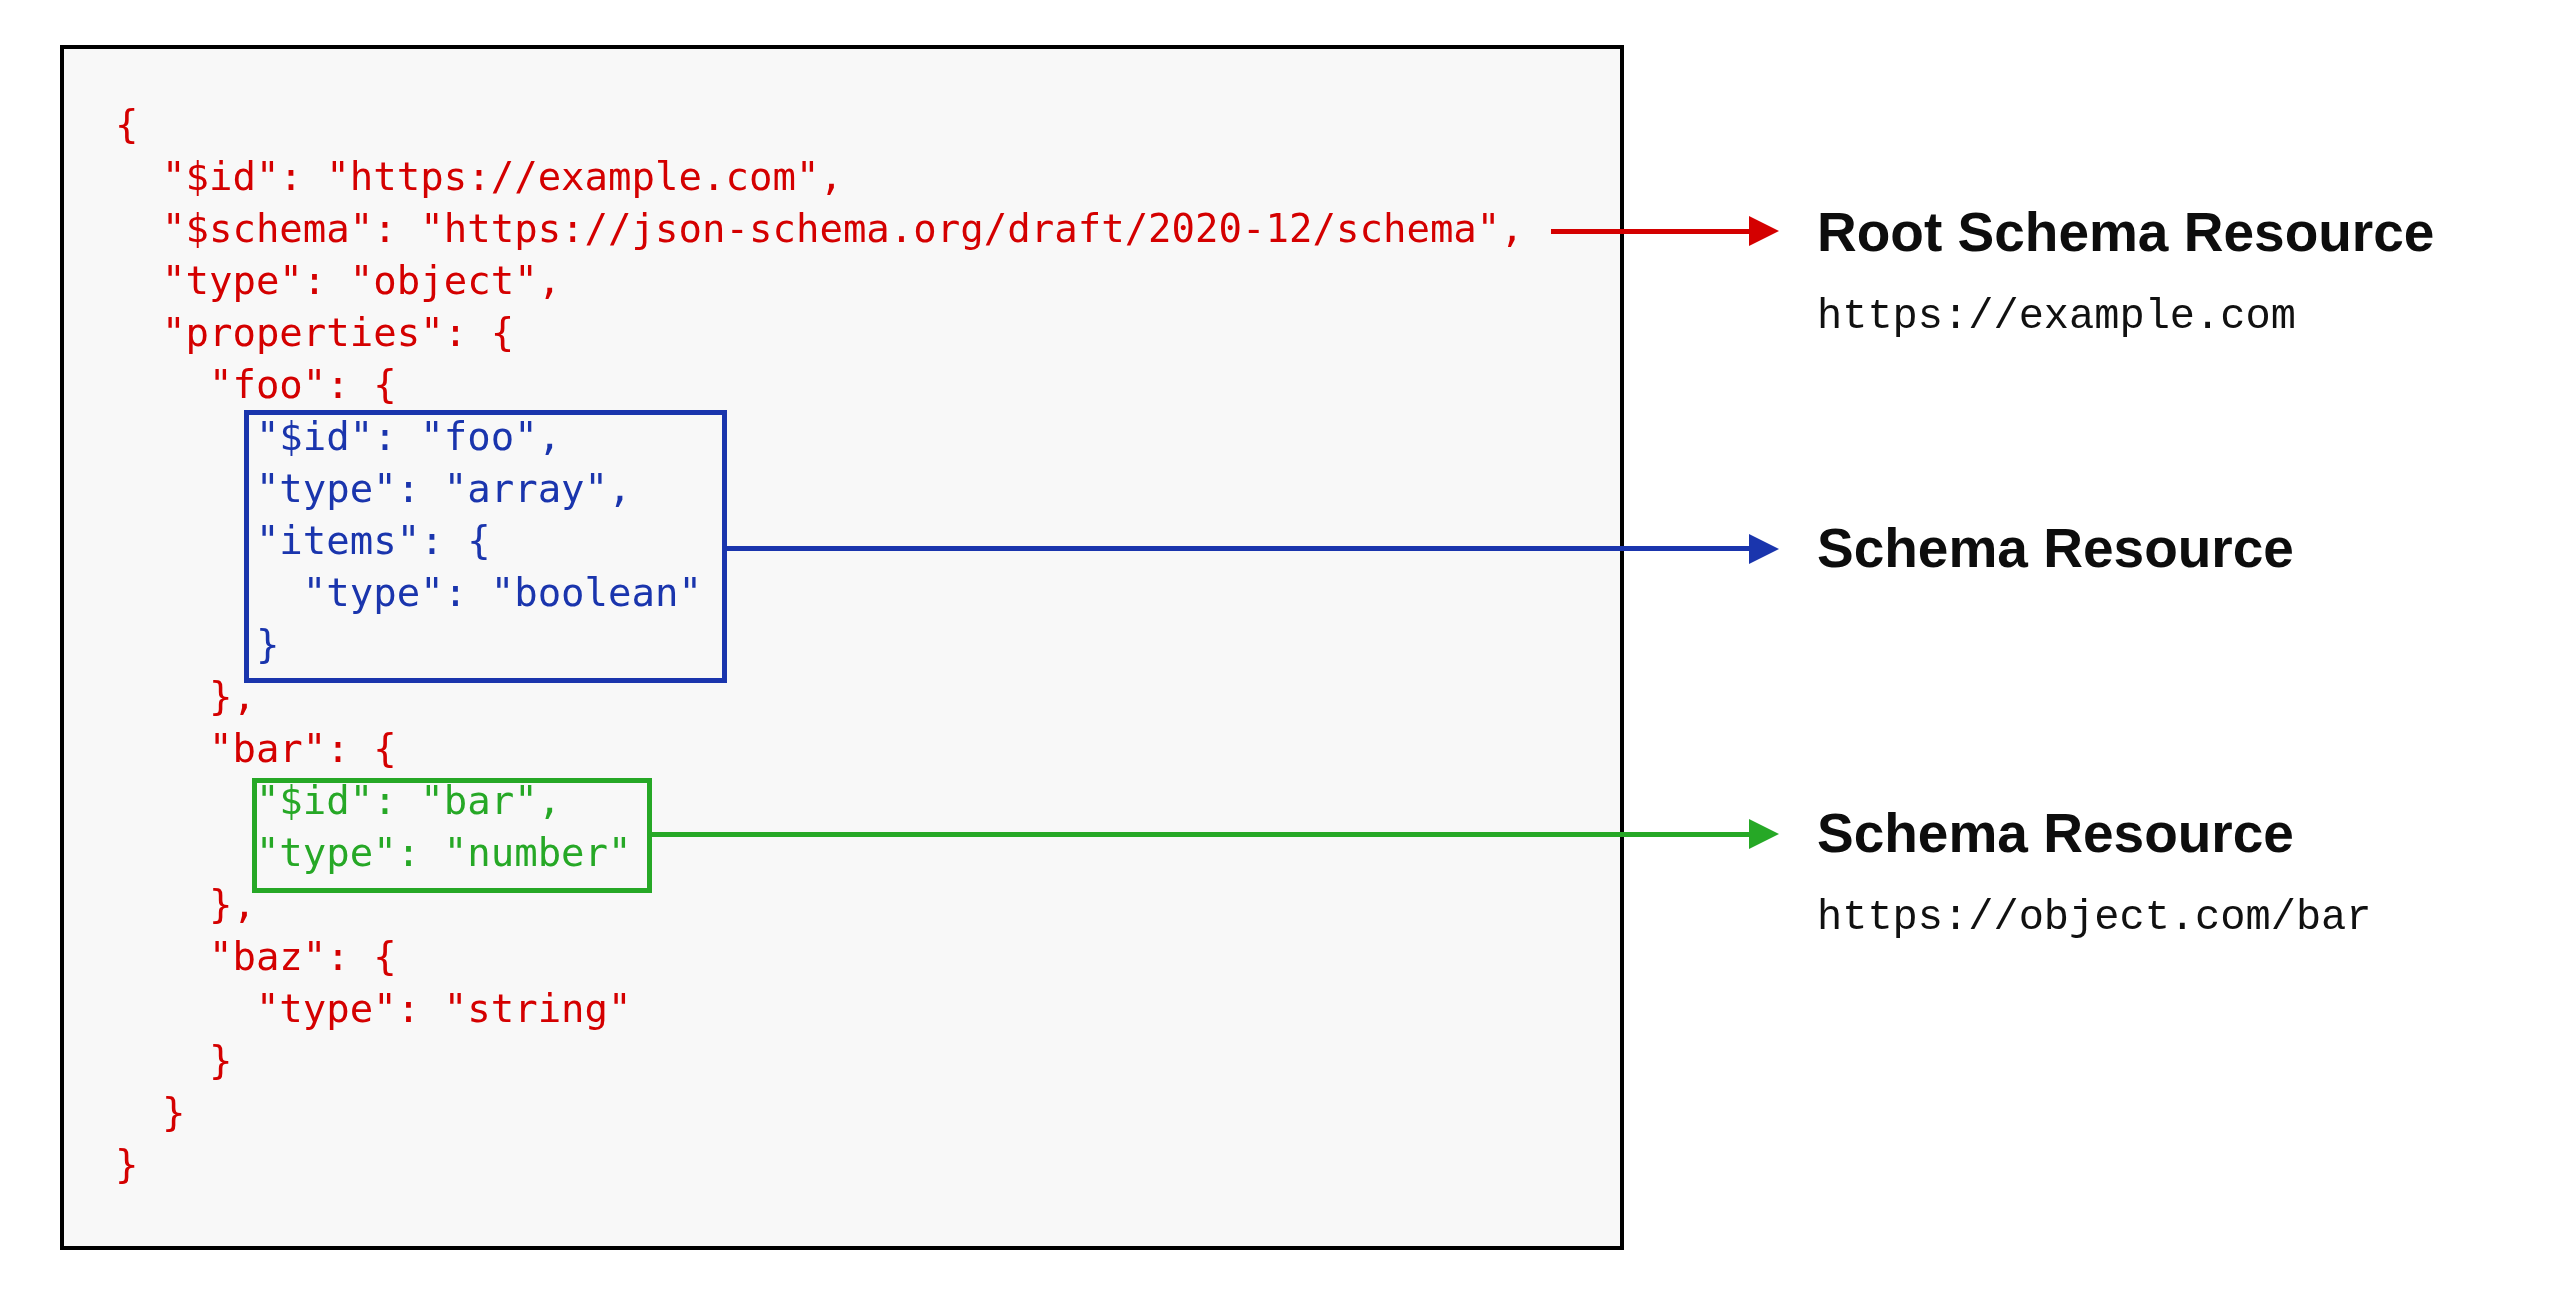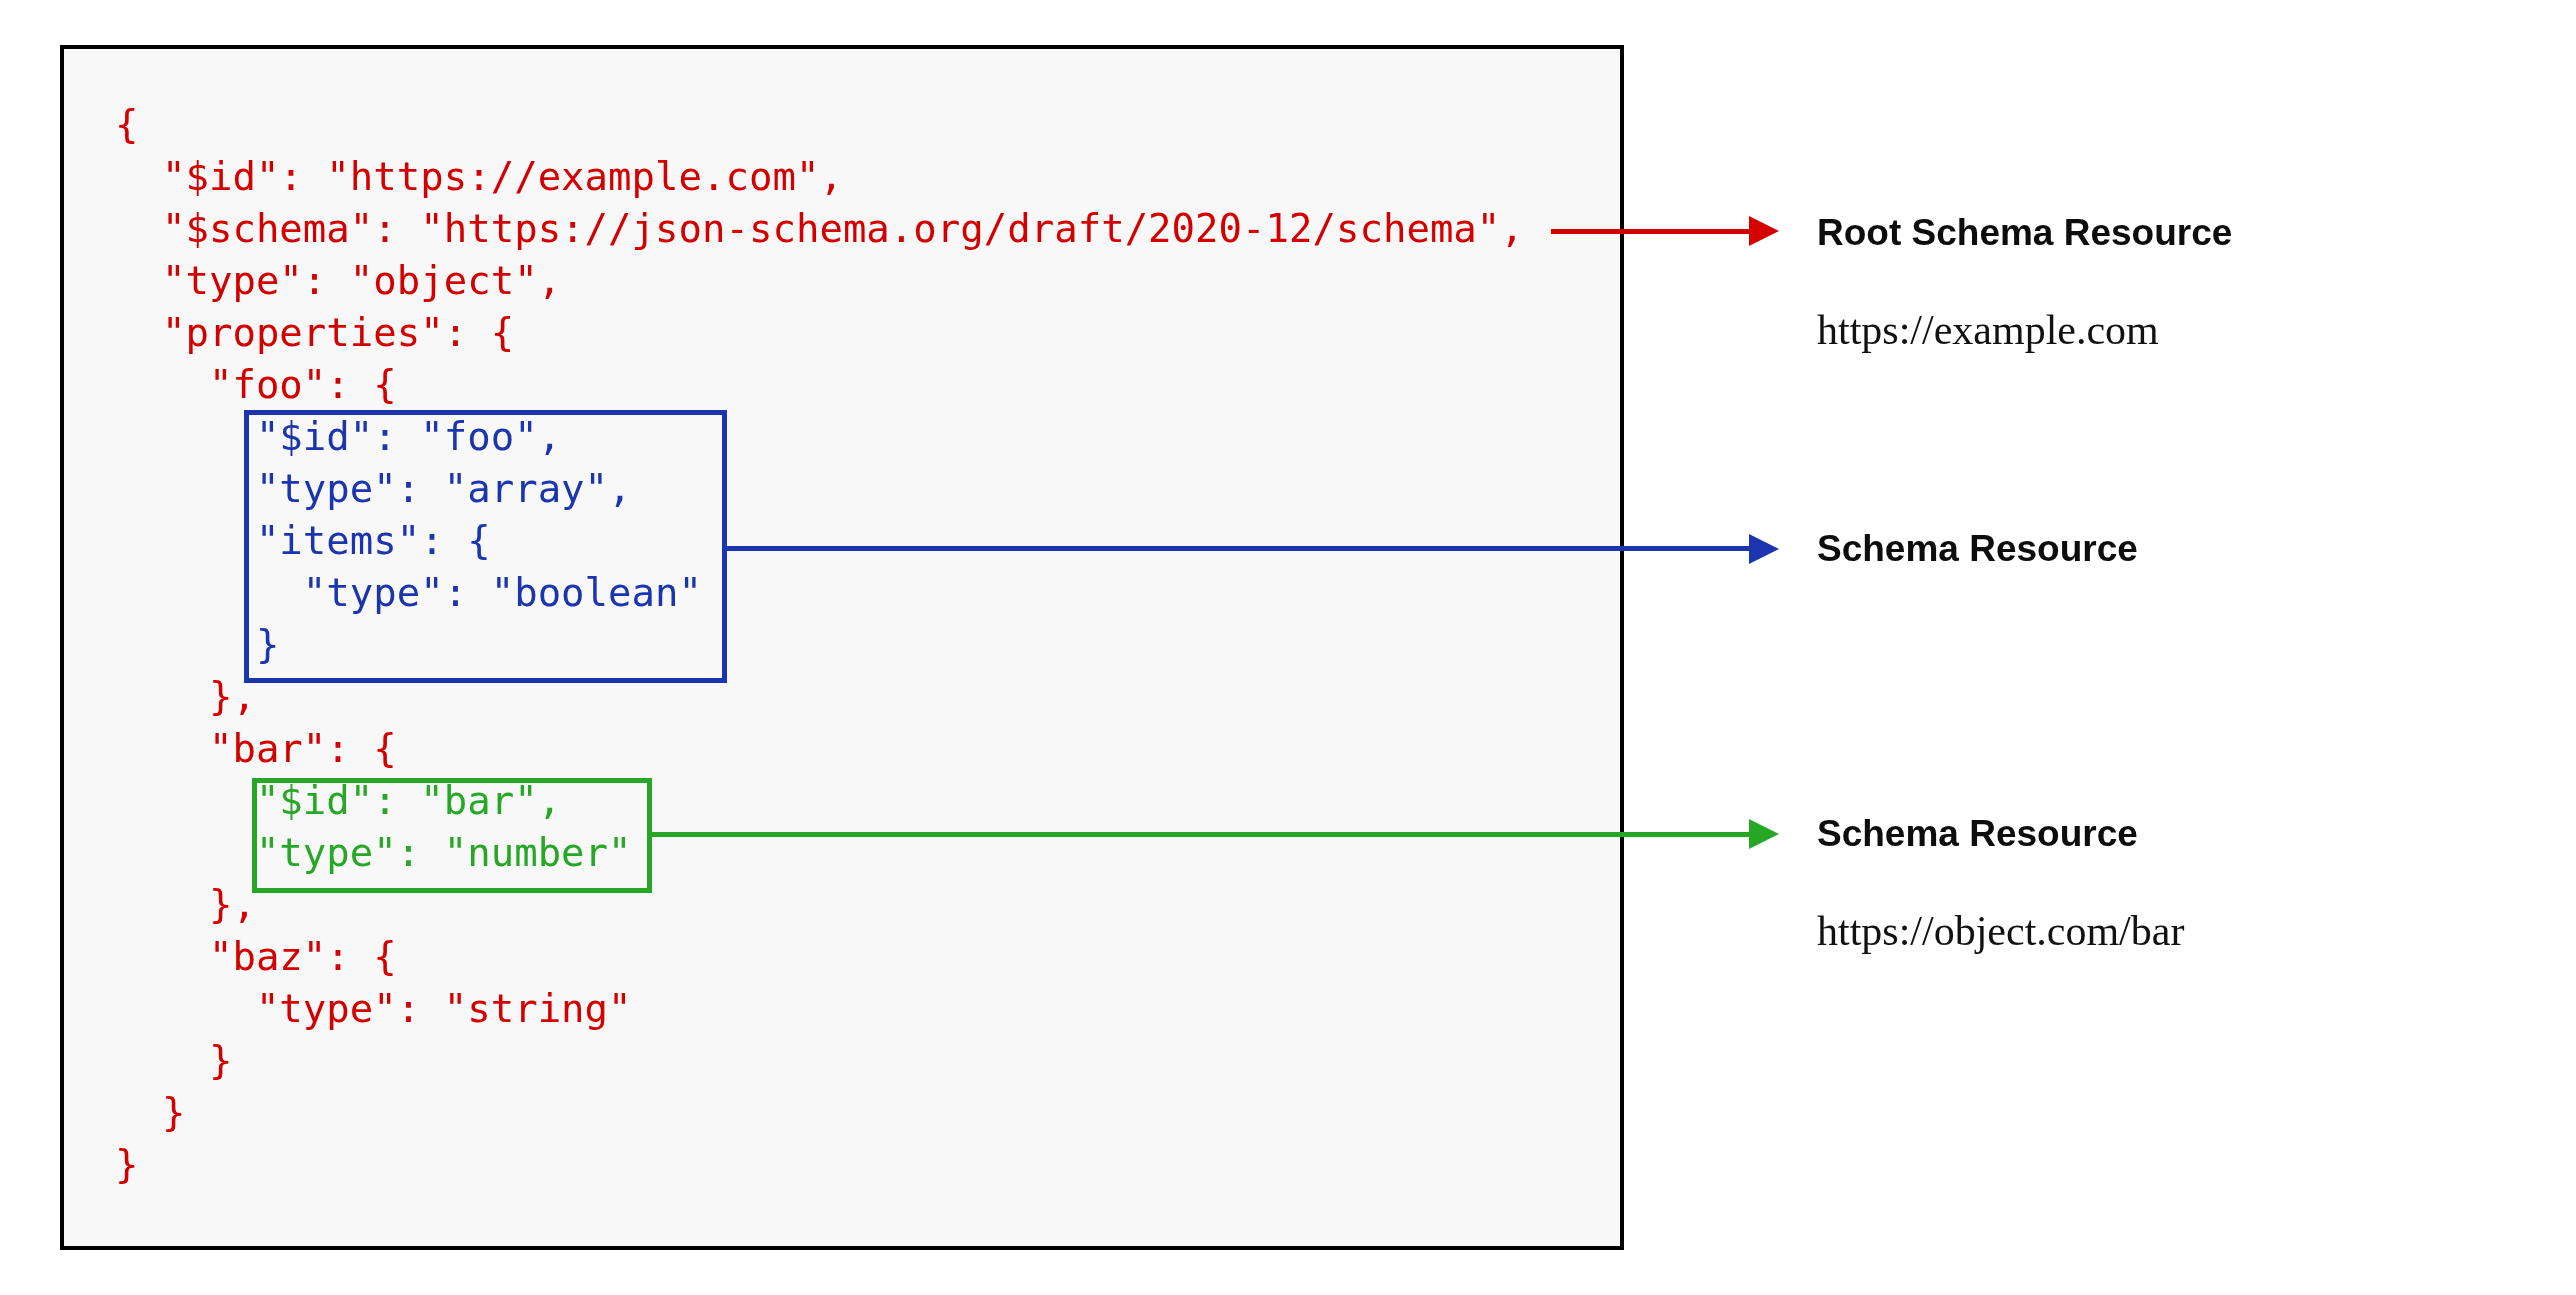--- a/index.html
+++ b/index.html
@@ -83,28 +83,28 @@
   .a-green .shaft { background: var(--green, #26a826); left: 648px;  top: 832px; width: 1103px; }
   .a-green .head  { border-left-color: var(--green, #26a826); left: 1749px; top: 819px; }
   
   .annotation {
     position: absolute;
     left: 1817px;
   }
   .annotation .title {
     font-family: "Liberation Sans", sans-serif;
     font-weight: 700;
-    font-size: 37px;
+    font-size: 55px;
     line-height: 65px;
     color: #0d0d0d;
     white-space: nowrap;
   }
   .annotation .uri {
-    margin-top: 40px;
-    font-family: Liberation Serif, serif;
+    margin-top: 27px;
+    font-family: Liberation Mono, monospace;
     font-size: 42px;
     line-height: 50px;
     color: #111111;
     white-space: nowrap;
   }
   .ann-root { top: 200px; }
   .ann-foo  { top: 516px; }
   .ann-bar  { top: 801px; }
 </style>
 </head>

